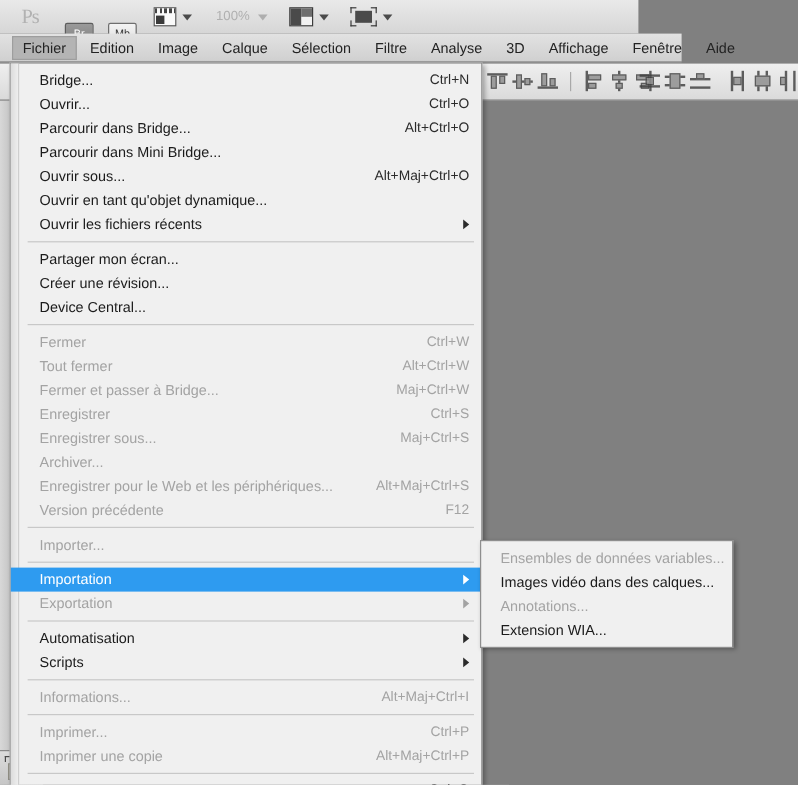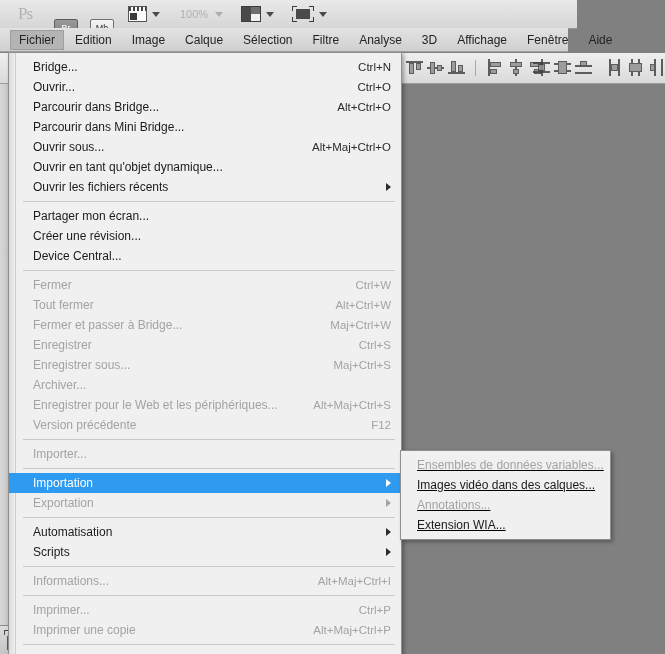--- a/index.html
+++ b/index.html
@@ -6,21 +6,21 @@
   body{
     width:665px;height:654px;overflow:hidden;
     font-family:"Liberation Sans", sans-serif;
     background:#808080;
     -webkit-font-smoothing:antialiased;
   }
   #app{position:relative;width:665px;height:654px;overflow:hidden;}
 
   
   .appbar{
-    position:absolute;left:0;top:0;width:577px;height:28px;
+    position:absolute;left:0;top:0;width:532px;height:28px;
     background:linear-gradient(#e9e9e9,#d6d6d6);
     border-bottom:1px solid #9a9a9a;
     display:flex;align-items:center;
   }
   .ps-logo{
     margin-left:8px;width:34px;height:20px;
     display:flex;align-items:center;justify-content:center;
     font-family:"Liberation Serif", serif;
     font-size:17px;color:#b2b2b2;letter-spacing:-1px;font-weight:400;
   }
@@ -143,21 +143,21 @@
   }
   .row.disabled .arrow{border-left-color:#a3a3a3;}
   .row.sel .arrow{border-left-color:#ffffff;}
   .sep{height:1px;background:#c8c8c8;margin:4px 6px 4px 14px;}
 
   
   .submenu{
     position:absolute;left:400px;top:450px;width:211px;
     background:#f0f0f0;border:1px solid #8e8e8e;
     box-shadow:2px 2px 4px rgba(0,0,0,.32);
-    padding:4px 0;box-sizing:border-box;z-index:50;text-decoration:underline;
+    padding:4px 0;box-sizing:border-box;z-index:50;
   }
   .submenu .row{padding-left:16px;}
 </style>
 </head>
 <body>
 
 <div id="app">
 
   <div class="appbar">
     <div class="ps-logo">Ps</div>

